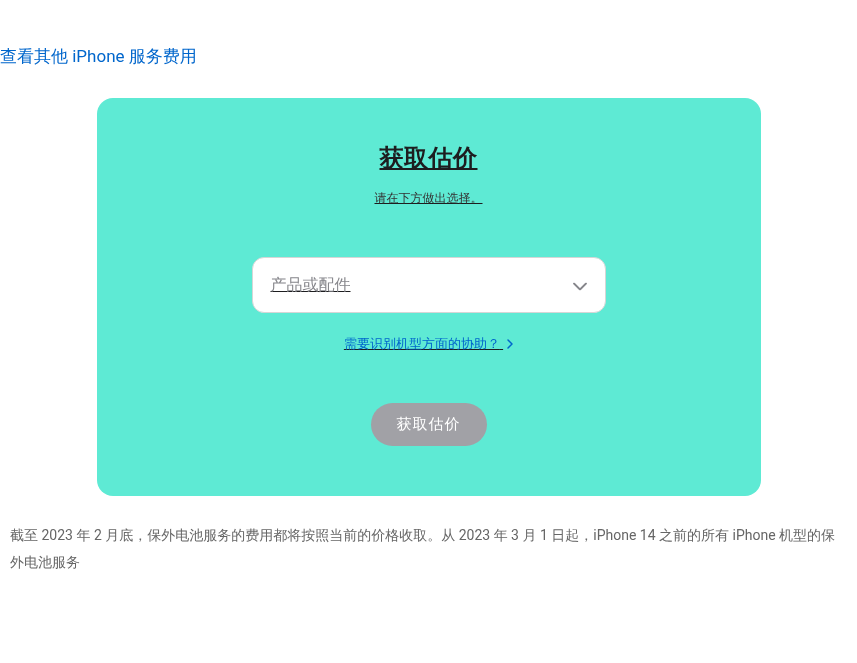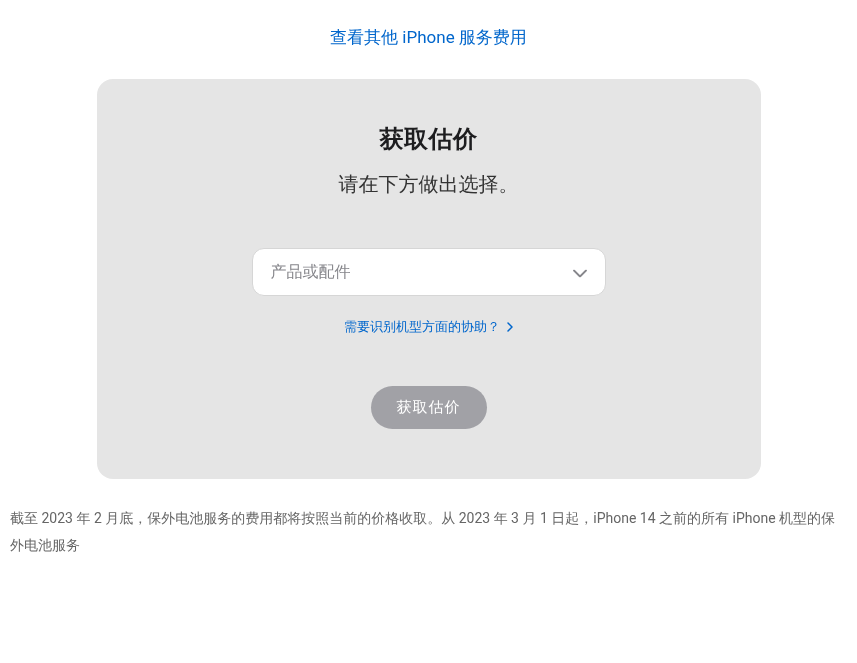--- a/index.html
+++ b/index.html
@@ -9,59 +9,60 @@
     }
     body {
       font-family: -apple-system, BlinkMacSystemFont, "Segoe UI", Roboto, "Helvetica Neue", Arial, sans-serif;
       background: #ffffff;
       color: #1d1d1f;
       width: 857px;
       height: 663px;
       overflow: hidden;
     }
     .top-link {
-      text-align: center;
-      padding-top: 26px;
+      text-align: left;
+      padding-top: 45px;
       padding-bottom: 30px;
     }
     .top-link a {
       color: #0066cc;
       text-decoration: none;
       font-size: 17px;
       font-weight: 400;
     }
     .card {
-      background: #e5e5e5;
+      background: #5eead4;
       border-radius: 16px;
       width: 664px;
       margin: 0 auto;
       padding: 44px 40px 50px 40px;
+      text-decoration: underline;
     }
     .card-title {
       text-align: center;
       font-size: 24px;
       font-weight: 600;
       color: #1d1d1f;
       margin-bottom: 16px;
       letter-spacing: 0.5px;
     }
     .card-subtitle {
       text-align: center;
-      font-size: 20px;
+      font-size: 12px;
       color: #333333;
       margin-bottom: 50px;
     }
     .select-wrapper {
       position: relative;
       width: 354px;
       margin: 0 auto 24px auto;
     }
     .select-box {
       width: 100%;
-      height: 48px;
+      height: 56px;
       background: #ffffff;
       border: 1px solid #d6d6d6;
       border-radius: 12px;
       padding: 0 44px 0 18px;
       font-size: 16px;
       color: #86868b;
       cursor: pointer;
       display: flex;
       align-items: center;
       position: relative;

